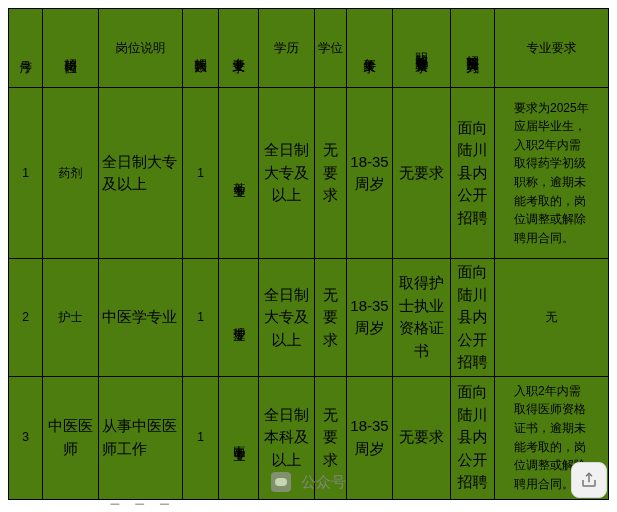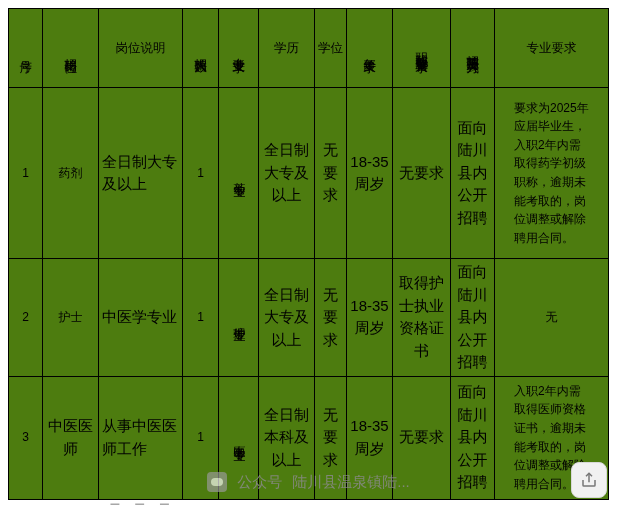--- a/index.html
+++ b/index.html
@@ -251,21 +251,20 @@
     </tbody>
   </table>
 </div>
 
 <div class="stray">一 一 一</div>
 
 <div class="wm">
   <div class="wm-inner">
     <span class="wm-icon"></span>
     <span>公众号</span>
-    <span>陆川县温泉镇陆...</span>
   </div>
 </div>
 
 <div class="float-btn">
   <svg width="18" height="18" viewBox="0 0 24 24" fill="none" stroke="#777" stroke-width="2">
     <path d="M4 12v7a1 1 0 0 0 1 1h14a1 1 0 0 0 1-1v-7"></path>
     <path d="M12 15V3"></path>
     <path d="M8 7l4-4 4 4"></path>
   </svg>
 </div>

